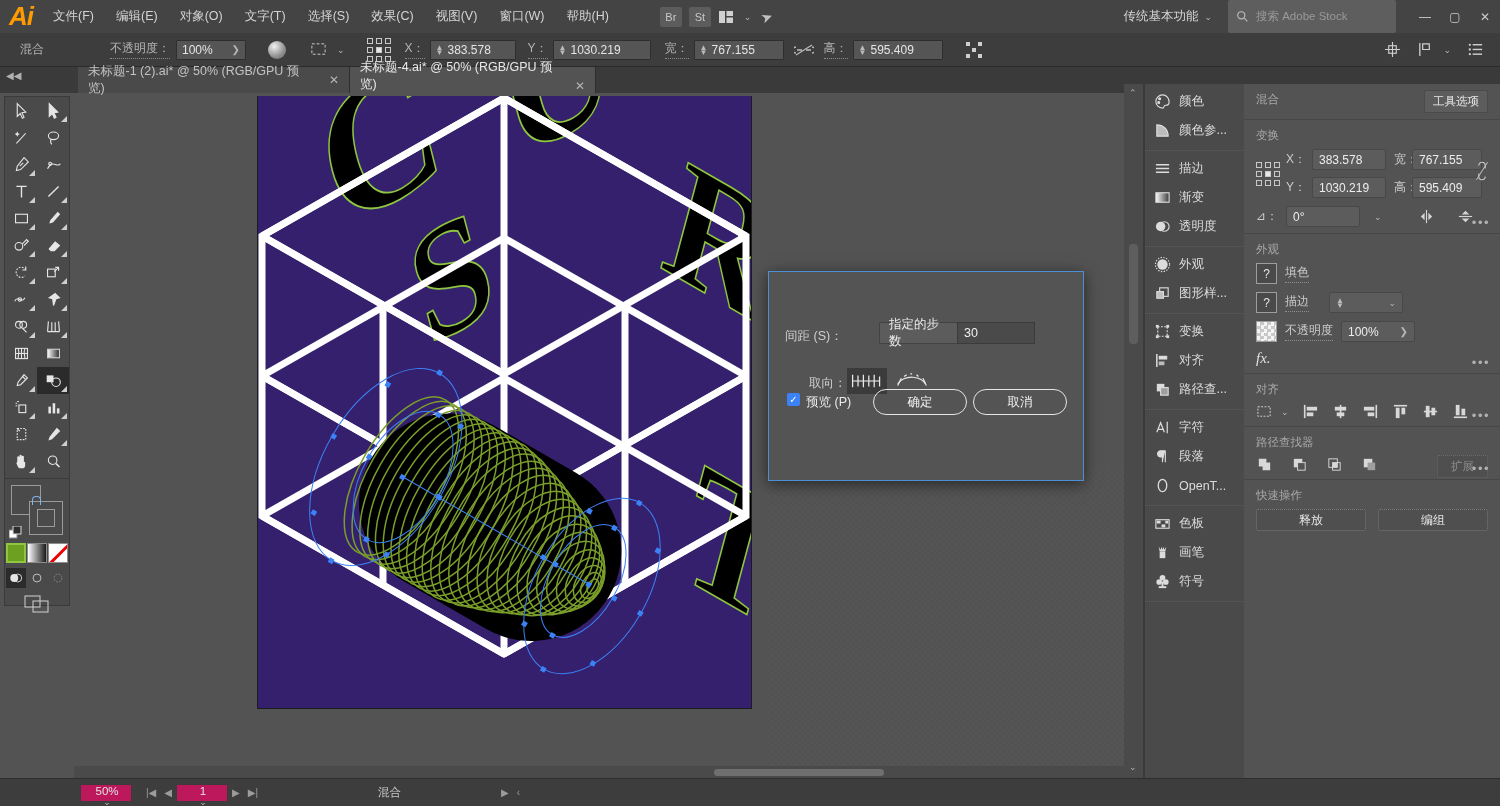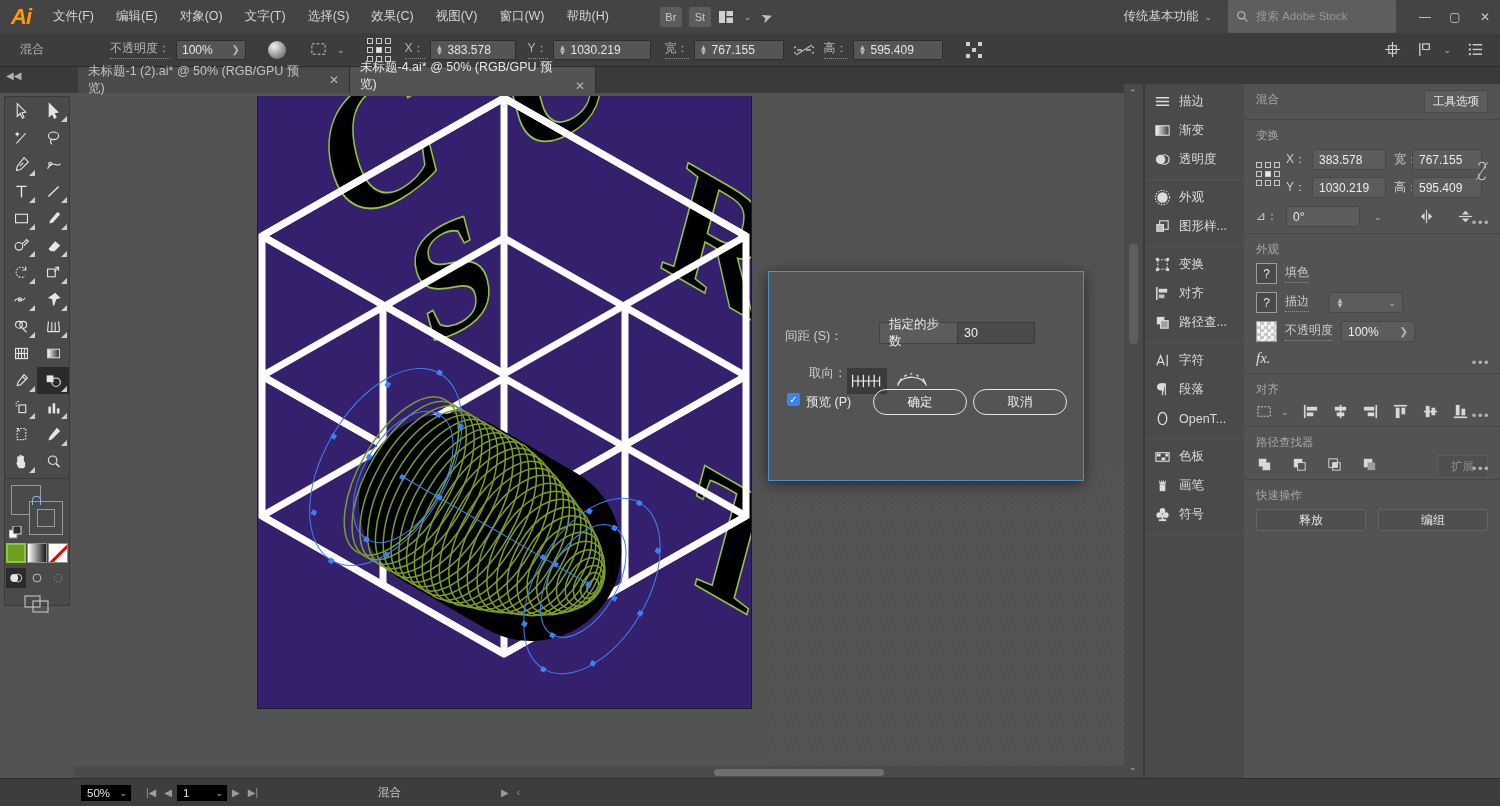--- a/index.html
+++ b/index.html
@@ -8,21 +8,21 @@
     font-family: "Liberation Sans", "DejaVu Sans", sans-serif;
     background:#535353; color:#d6d6d6; font-size:12px;
     -webkit-font-smoothing: antialiased;
   }
   .app { position:relative; width:1500px; height:806px; background:#535353; }
 
   
   .menubar{ position:absolute; left:0; top:0; width:1500px; height:33px;
     background:#444; display:flex; align-items:center; }
   .ai-logo{ width:42px; height:33px; display:flex; align-items:center; justify-content:center;
-    color:#ff9a00; font-weight:bold; font-size:22px; font-style:italic; letter-spacing:-1px;}
+    color:#ff9a00; font-weight:bold; font-size:26px; font-style:italic; letter-spacing:-1px;}
   .menu-item{ padding:0 11px; height:33px; line-height:33px; color:#d4d4d4; font-size:12.5px; cursor:default;}
   .mb-right{ margin-left:auto; display:flex; align-items:center; height:33px; }
   .sq-btn{ width:22px; height:20px; background:#5c5c5c; border-radius:2px; color:#c8c8c8;
     font-size:11px; display:flex; align-items:center; justify-content:center; margin-right:7px; }
   .grid-btn{ display:flex; align-items:center; gap:4px; margin-right:10px; color:#c8c8c8;}
   .rocket{ color:#c0c0c0; font-size:14px; margin-right:14px; transform:rotate(-20deg);}
   .ws-name{ font-size:12.5px; color:#d6d6d6; }
   .caret{ font-size:9px; color:#b8b8b8; margin-left:6px;}
   .stock-search{ display:flex; align-items:center; gap:7px; background:#5e5e5e; border-radius:2px;
     height:33px; padding:0 24px 0 8px; margin-left:16px; color:#9a9a9a; font-size:11.5px; min-width:168px;}
@@ -157,23 +157,23 @@
   .pfrow svg{ width:17px;height:17px; }
   .expand-btn{ position:absolute; right:12px; top:28px; background:#4f4f4f; border:1px dotted #6a6a6a;
       color:#8d8d8d; font-size:11.5px; padding:3px 13px; border-radius:2px;}
   .qa-btns{ display:flex; gap:12px; margin-top:5px;}
   .qa-btn{ flex:1; border:1px dotted #7a7a7a; border-radius:2px; height:22px; display:flex;
       align-items:center; justify-content:center; color:#e4e4e4; font-size:12px; background:#4f4f4f;}
 
   
   .statusbar{ position:absolute; left:0; bottom:0; width:1500px; height:28px; background:#3d3d3d;
       display:flex; align-items:center; border-top:1px solid #2e2e2e;}
-  .sb-field{ background:#000000; border:1px solid #3b3b3b; height:18px; border-radius:1px;
+  .sb-field{ background:#be185d; border:1px solid #3b3b3b; height:18px; border-radius:1px;
       display:flex; align-items:center; justify-content:space-between; padding:0 4px 0 6px;
-      color:#e2e2e2; font-size:11.5px;}
+      color:#e2e2e2; font-size:11.5px;flex-direction:column;}
   .sb-ic{ color:#9c9c9c; font-size:10px; padding:0 4px;}
 </style>
 </head>
 <body>
 
 <div class="app">
 
   <div class="menubar">
     <div class="ai-logo">Ai</div>
     <div class="menu-item">文件(F)</div>
@@ -723,21 +723,21 @@
 
       <div class="dl-label" style="left:16px; top:56px">间距 (S)：</div>
       <div class="dl-select" style="left:110px; top:50px; width:93px">
         <span>指定的步数</span>
         <span style="font-size:10px;color:#ddd;margin-left:6px">⌄</span>
       </div>
       <div class="dl-input" style="left:188px; top:50px; width:78px">
         <span>30</span>
       </div>
 
-      <div class="dl-label" style="left:40px; top:93px">取向：</div>
+      <div class="dl-label" style="left:40px; top:103px">取向：</div>
       <div class="orient on" style="left:78px; top:96px">
         <svg viewBox="0 0 40 22" width="36" height="20">
           <path d="M4 4v14M10 5v12M16 4v14M22 5v12M28 4v14M34 6v11" stroke="#e8e8e8" stroke-width="1.4" fill="none"></path>
           <path d="M4 11h30" stroke="#e8e8e8" stroke-width="1.2" fill="none"></path>
         </svg>
       </div>
       <div class="orient" style="left:124px; top:96px">
         <svg viewBox="0 0 40 22" width="36" height="20">
           <path d="M3 16l4-8M10 6l3-2M17 3l2 0M24 4l2 2M31 8l3 6" stroke="#e8e8e8" stroke-width="1.4" fill="none"></path>
           <path d="M3 14c8-10 26-10 32 2" stroke="#e8e8e8" stroke-width="1.2" fill="none"></path>
@@ -752,20 +752,36 @@
   </div>
 
   <div class="dockscroll">
     <div class="arr" style="top:4px">⌃</div>
     <div class="bar"></div>
     <div class="arr" style="bottom:6px">⌄</div>
   </div>
 
   <div class="dock">
 
+    <div class="dock-group">
+      <div class="dock-item">
+        <svg viewBox="0 0 18 18">
+            <path d="M9 2a7 7 0 000 14c1 0 1.5-.6 1.5-1.3 0-1.4 1-1.7 2-1.7A3.5 3.5 0 0016 9.5C16 5.3 12.9 2 9 2z"></path>
+            <circle cx="6" cy="6" r="1" fill="#dcdcdc"></circle>
+            <circle cx="5" cy="10" r="1" fill="#dcdcdc"></circle>
+          </svg>
+        <span>颜色</span>
+      </div>
+      <div class="dock-item">
+        <svg viewBox="0 0 18 18">
+            <path d="M3 15V3c7 0 12 5 12 12z" fill="#bdbdbd" stroke="#dcdcdc"></path>
+          </svg>
+        <span>颜色参...</span>
+      </div>
+    </div>
 
     <div class="dock-group">
       <div class="dock-item">
         <svg viewBox="0 0 18 18">
             <path d="M2 5h14M2 9h14M2 13h14" stroke-width="1.5"></path>
           </svg>
         <span>描边</span>
       </div>
       <div class="dock-item">
         <svg viewBox="0 0 18 18">

